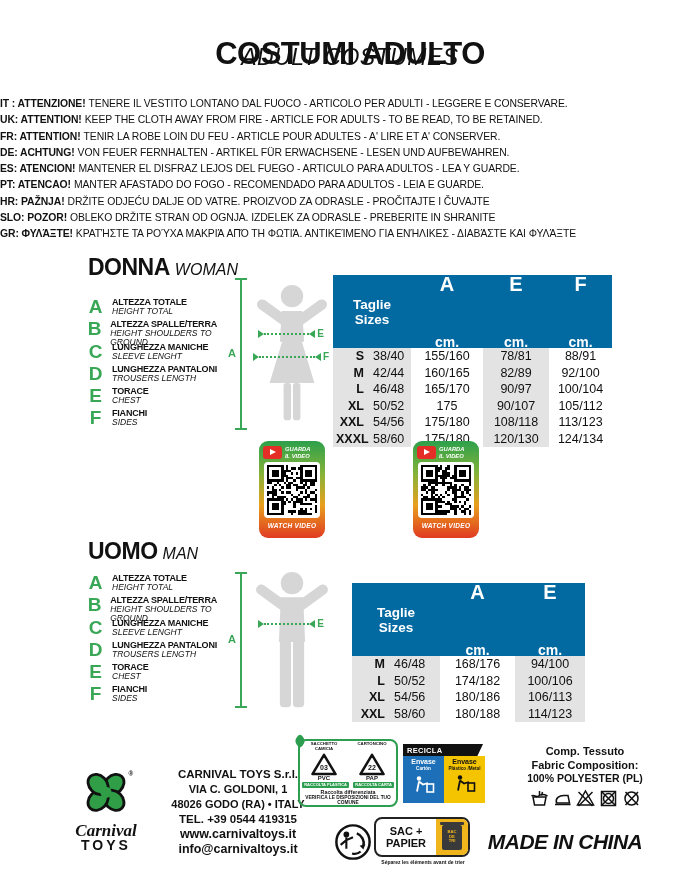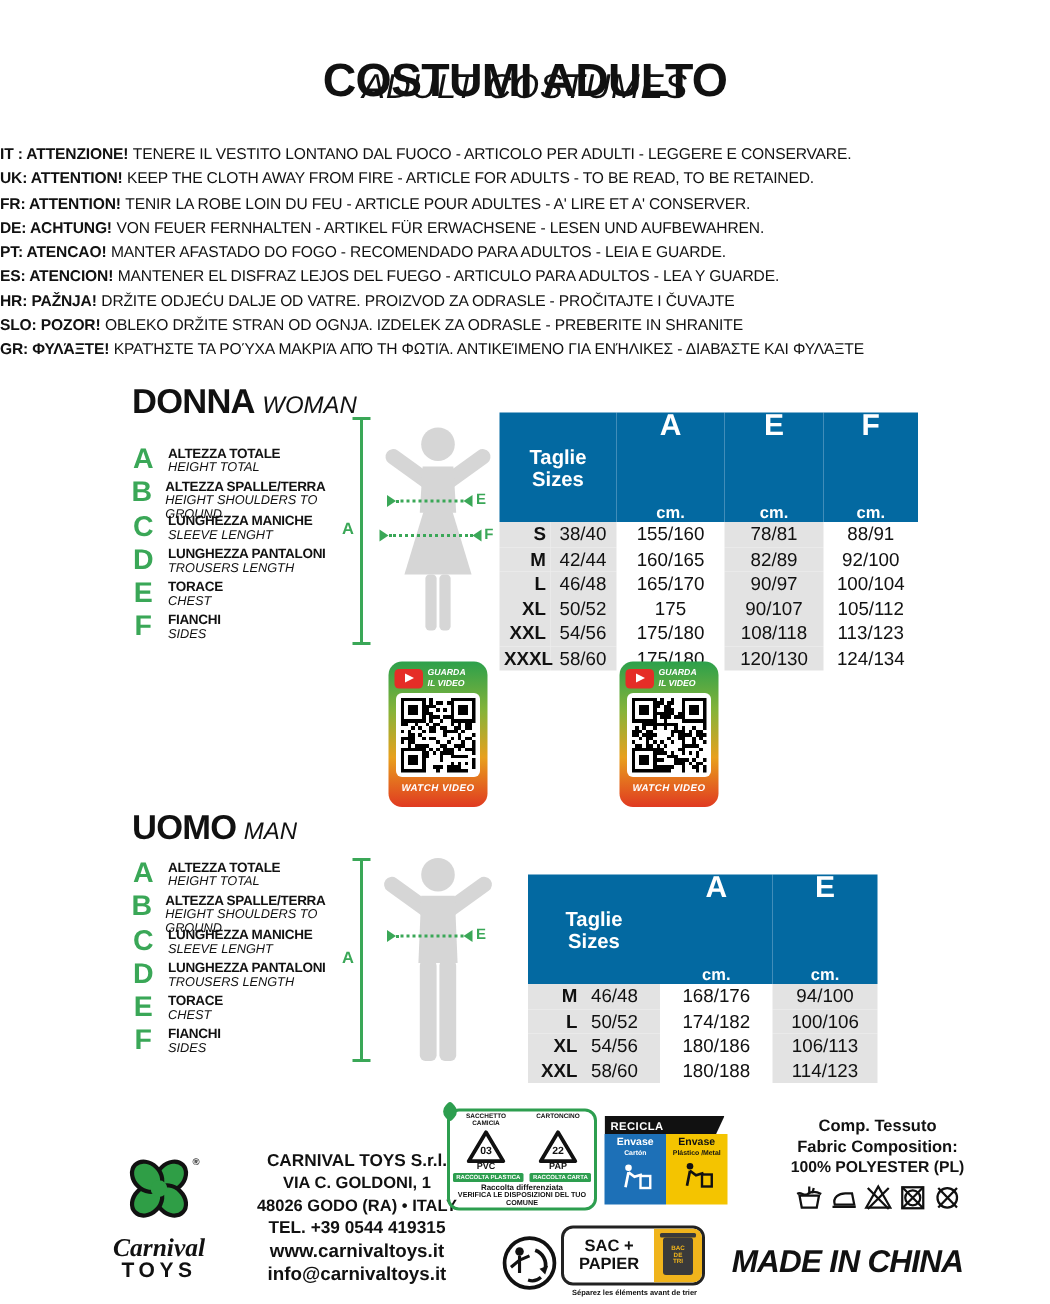--- a/index.html
+++ b/index.html
@@ -34,21 +34,21 @@
   .m-arrow{position:absolute;display:flex;align-items:center;height:8px;}
   .m-arrow .tri-l{width:0;height:0;border-top:4px solid transparent;border-bottom:4px solid transparent;border-left:6px solid #3aa757;}
   .m-arrow .tri-r{width:0;height:0;border-top:4px solid transparent;border-bottom:4px solid transparent;border-right:6px solid #3aa757;}
   .m-arrow .dots{flex:1;border-top:2px dotted #3aa757;height:0;}
   .m-arrow .m-lbl{color:#3aa757;font-weight:800;font-size:10px;margin-left:2px;line-height:8px;}
   
   .size-table{position:absolute;border-collapse:collapse;table-layout:fixed;}
   .size-table thead th{background:#0369a1;color:#fff;height:52px;padding:0;vertical-align:middle;}
   .size-table .size-head div{font-size:13.5px;font-weight:600;line-height:15px;text-align:center;}
   .size-table .col-head .letter{font-size:20px;font-weight:800;line-height:18px;text-align:center;}
-  .size-table .col-head .unit{font-size:11px;font-weight:600;line-height:11px;text-align:center;margin-top:44px;}
+  .size-table .col-head .unit{font-size:14px;font-weight:600;line-height:11px;text-align:center;margin-top:44px;}
   .size-table td{font-size:12.5px;height:16.5px;padding:0 3px;text-align:center;line-height:16.5px;}
   .size-table td.shaded{background:#e3e3e3;}
   .size-table td.c-sz{font-weight:700;text-align:right;}
   .size-table td.c-rg{text-align:left;padding-left:6px;}
   
   .qr-badge{position:absolute;width:66px;height:97px;border-radius:9px;padding:3px 4px;box-sizing:border-box;
     background:linear-gradient(180deg,#2ca04b 0%,#86b339 34%,#e8a01d 66%,#e03a21 100%);}
   .qr-head{display:flex;align-items:center;gap:3px;height:17px;}
   .play{width:19px;height:13px;background:#e52d27;border-radius:3px;position:relative;flex:none;}
   .play:after{content:"";position:absolute;left:7px;top:3px;border-top:3.5px solid transparent;border-bottom:3.5px solid transparent;border-left:6px solid #fff;}
@@ -104,22 +104,22 @@
 
 <div class="page">
 
   <div class="title">COSTUMI ADULTO</div>
   <div class="subtitle">ADULT COSTUMES</div>
   <div class="warnings">
       <div class="warn-line"><b>IT : ATTENZIONE!</b><span>TENERE IL VESTITO LONTANO DAL FUOCO - ARTICOLO PER ADULTI - LEGGERE E CONSERVARE.</span></div>
       <div class="warn-line"><b>UK: ATTENTION!</b><span>KEEP THE CLOTH AWAY FROM FIRE - ARTICLE FOR ADULTS - TO BE READ, TO BE RETAINED.</span></div>
       <div class="warn-line"><b>FR: ATTENTION!</b><span>TENIR LA ROBE LOIN DU FEU - ARTICLE POUR ADULTES  - A' LIRE ET A' CONSERVER.</span></div>
       <div class="warn-line"><b>DE: ACHTUNG!</b><span>VON FEUER FERNHALTEN - ARTIKEL FÜR ERWACHSENE  - LESEN UND AUFBEWAHREN.</span></div>
+      <div class="warn-line"><b>ES: ATENCION!</b><span>MANTENER EL DISFRAZ LEJOS DEL FUEGO -  ARTICULO PARA ADULTOS - LEA Y GUARDE.</span></div>
       <div class="warn-line"><b>PT: ATENCAO!</b><span>MANTER AFASTADO DO FOGO - RECOMENDADO PARA ADULTOS - LEIA E GUARDE.</span></div>
-      <div class="warn-line"><b>ES: ATENCION!</b><span>MANTENER EL DISFRAZ LEJOS DEL FUEGO -  ARTICULO PARA ADULTOS - LEA Y GUARDE.</span></div>
       <div class="warn-line"><b>HR: PAŽNJA!</b><span>DRŽITE ODJEĆU DALJE OD VATRE. PROIZVOD ZA ODRASLE - PROČITAJTE I ČUVAJTE</span></div>
       <div class="warn-line"><b>SLO: POZOR!</b><span>OBLEKO DRŽITE STRAN OD OGNJA. IZDELEK ZA ODRASLE - PREBERITE IN SHRANITE</span></div>
       <div class="warn-line"><b>GR: ΦΥΛΆΞΤΕ!</b><span>ΚΡΑΤΉΣΤΕ ΤΑ ΡΟΎΧΑ ΜΑΚΡΙΆ ΑΠΌ ΤΗ ΦΩΤΙΆ. ΑΝΤΙΚΕΊΜΕΝΟ ΓΙΑ ΕΝΉΛΙΚΕΣ - ΔΙΑΒΆΣΤΕ ΚΑΙ ΦΥΛΆΞΤΕ</span></div>
     </div>
 
   <div class="sec-h" style="top:254px">
     <span class="it">DONNA</span><span class="en">WOMAN</span>
   </div>
   <div class="legend" style="top:297px">
       <div class="leg-item">

